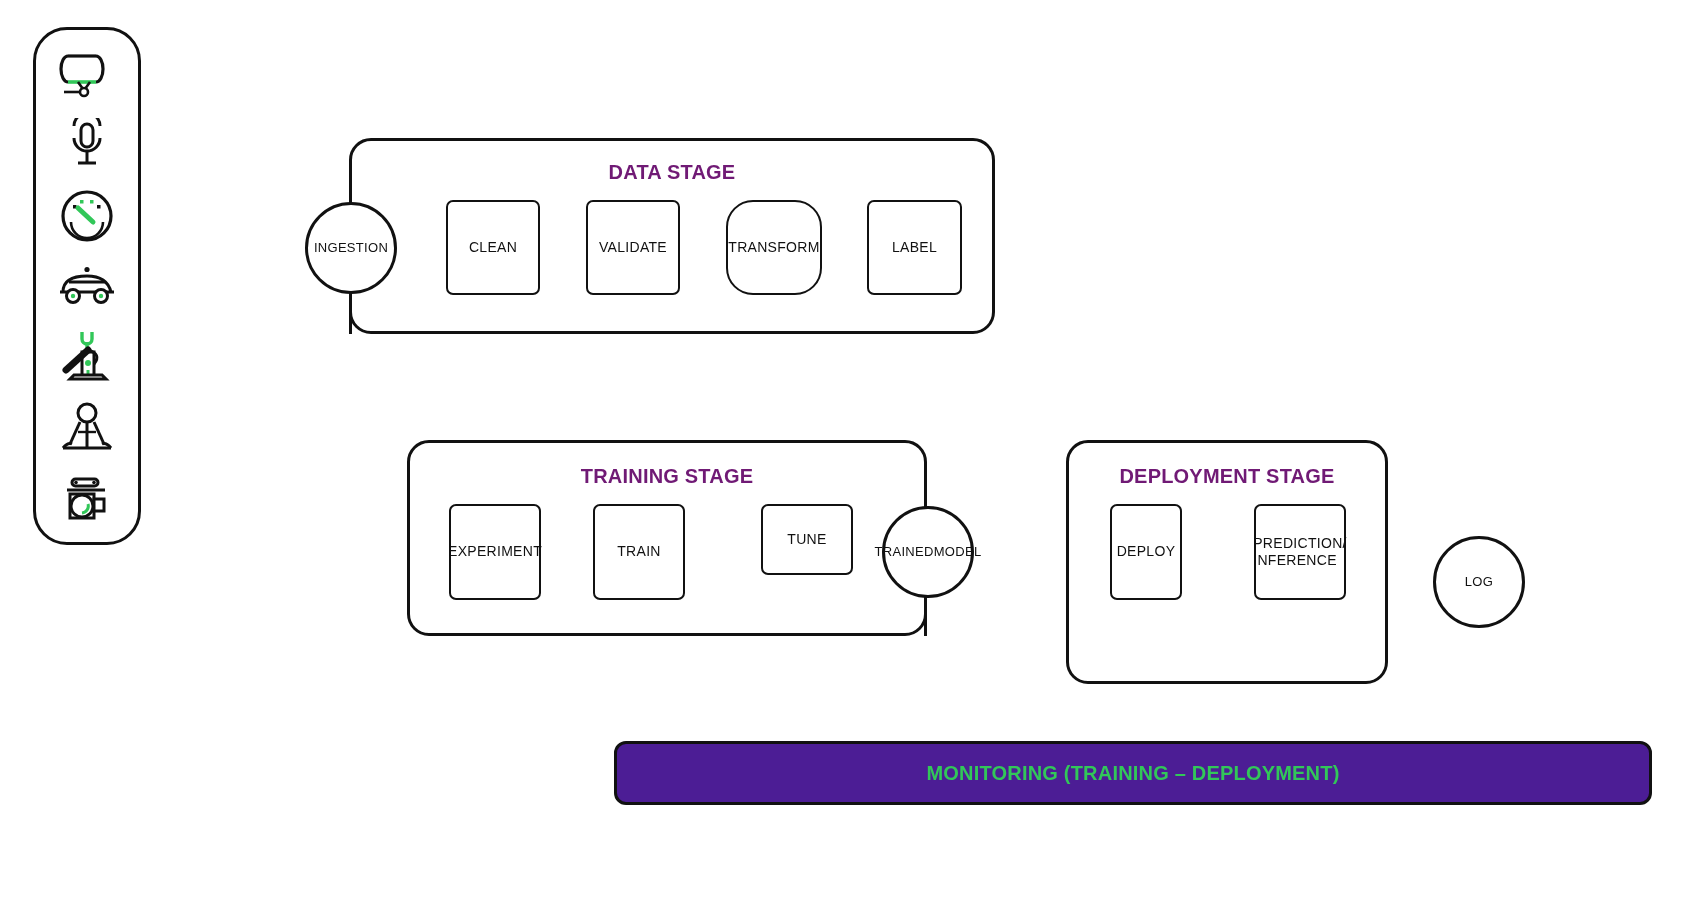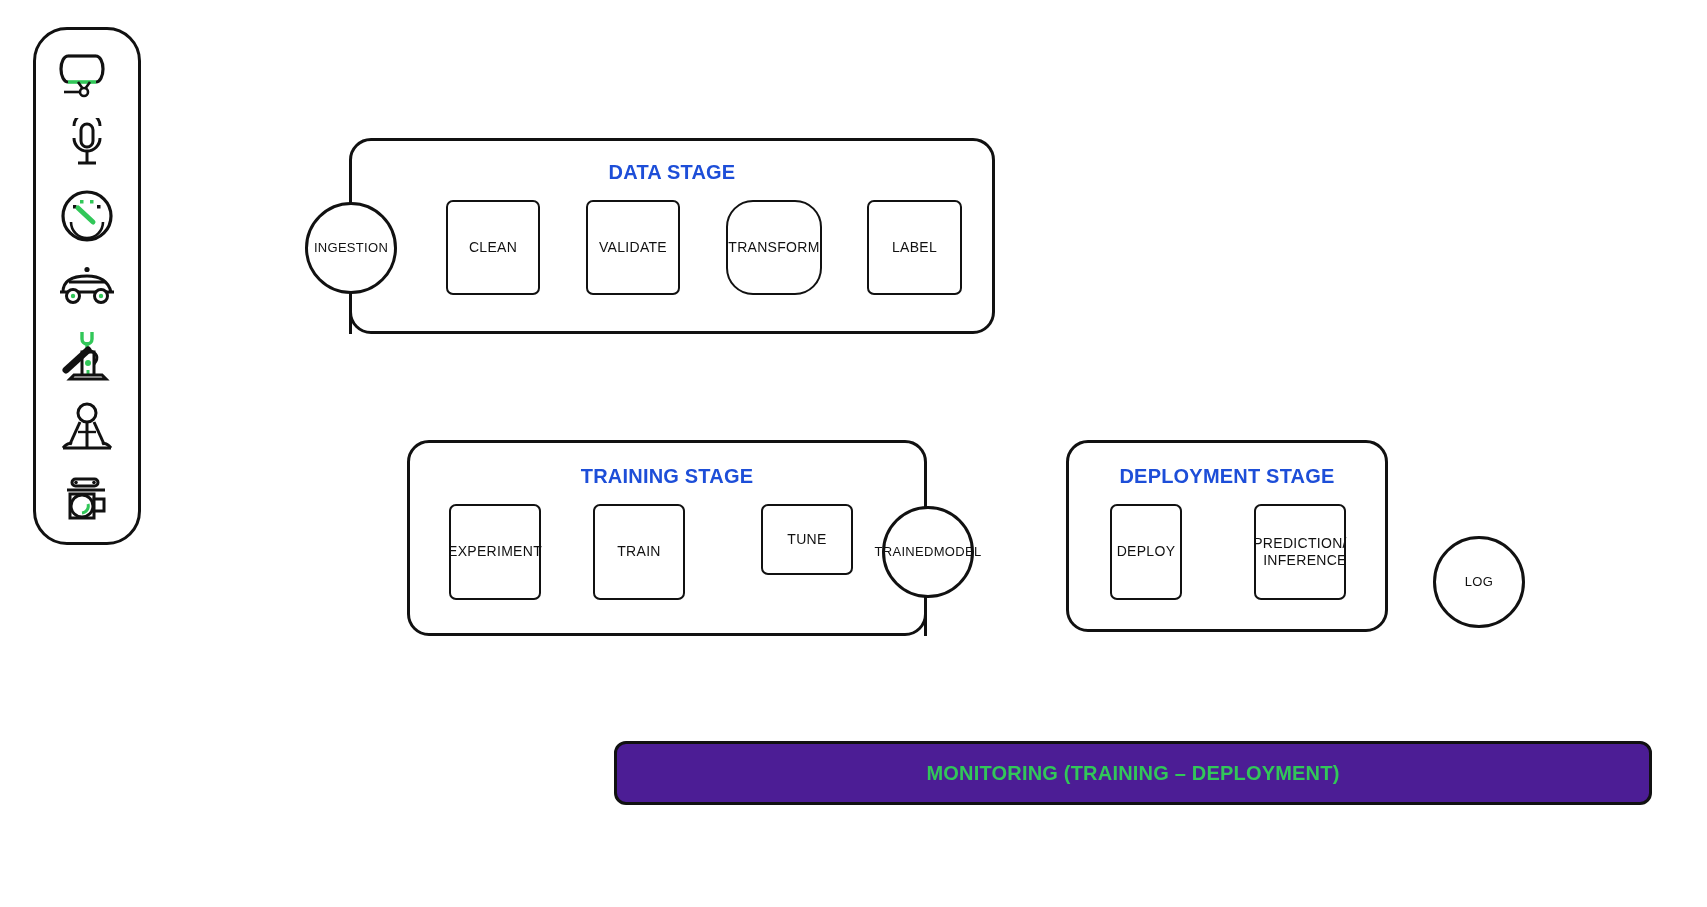--- a/index.html
+++ b/index.html
@@ -47,37 +47,37 @@
     border: 3px solid #111111;
     border-radius: 22px;
     background: #ffffff;
     box-sizing: border-box;
   }
   .stage-title {
     position: absolute;
     left: 0;
     right: 0;
     text-align: center;
-    color: #1d4ed8;
+    color: #701a75;
     font-weight: bold;
     letter-spacing: 0.2px;
     font-family: "Liberation Sans", sans-serif;
   }
 
   
   .step {
     position: absolute;
     border: 2px solid #111111;
     border-radius: 7px;
     background: #ffffff;
     box-sizing: border-box;
     display: flex;
     align-items: center;
     justify-content: center;
-    text-align: right;
+    text-align: left;
     font-size: 14px;
     color: #111111;
     line-height: 1.25;
     letter-spacing: 0.3px;
     padding: 2px;
   }
 
   
   .node {
     position: absolute;
@@ -107,21 +107,21 @@
 
   
   #training-stage { left: 407px; top: 440px; width: 520px; height: 196px; }
   #training-stage-title { top: 22px; font-size: 20px; }
   #step-experiment { left: 449px; top: 504px; width: 92px; height: 96px; }
   #step-train      { left: 593px; top: 504px; width: 92px; height: 96px; }
   #step-tune       { left: 761px; top: 504px; width: 92px; height: 71px; }
   #node-trained-model { left: 882px; top: 506px; width: 92px; height: 92px; }
 
   
-  #deployment-stage { left: 1066px; top: 440px; width: 322px; height: 192px; }
+  #deployment-stage { left: 1066px; top: 440px; width: 322px; height: 244px; }
   #deployment-stage-title { top: 22px; font-size: 20px; }
   #step-deploy    { left: 1110px; top: 504px; width: 72px; height: 96px; }
   #step-prediction{ left: 1254px; top: 504px; width: 92px; height: 96px; }
   #node-log { left: 1433px; top: 536px; width: 92px; height: 92px; }
 
   
   #monitoring-bar {
     position: absolute;
     left: 614px;
     top: 741px;

